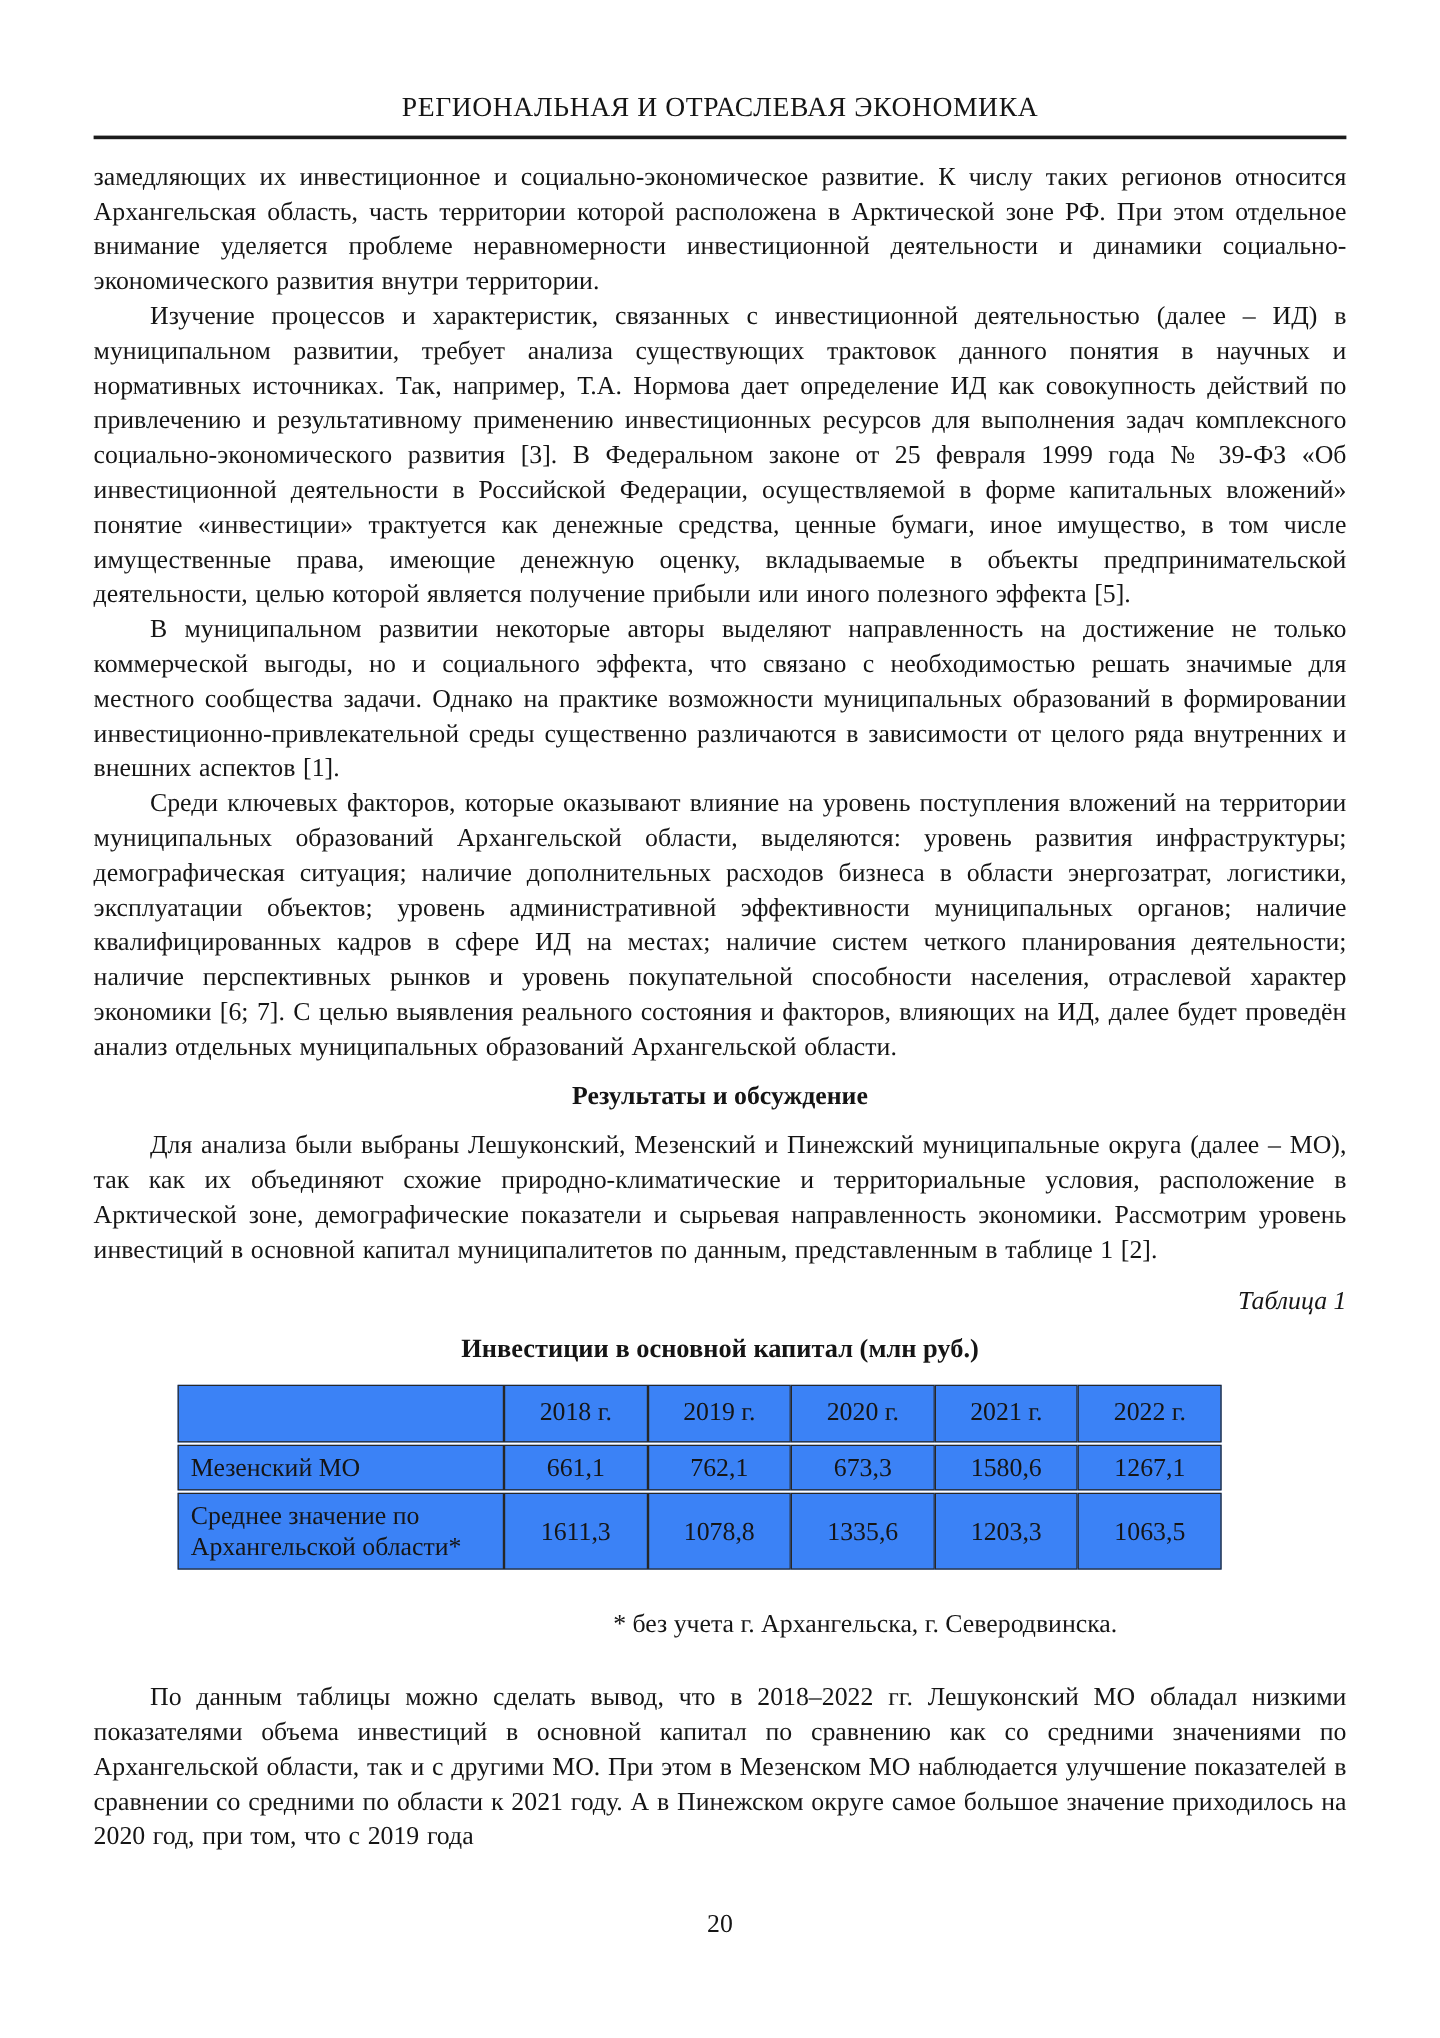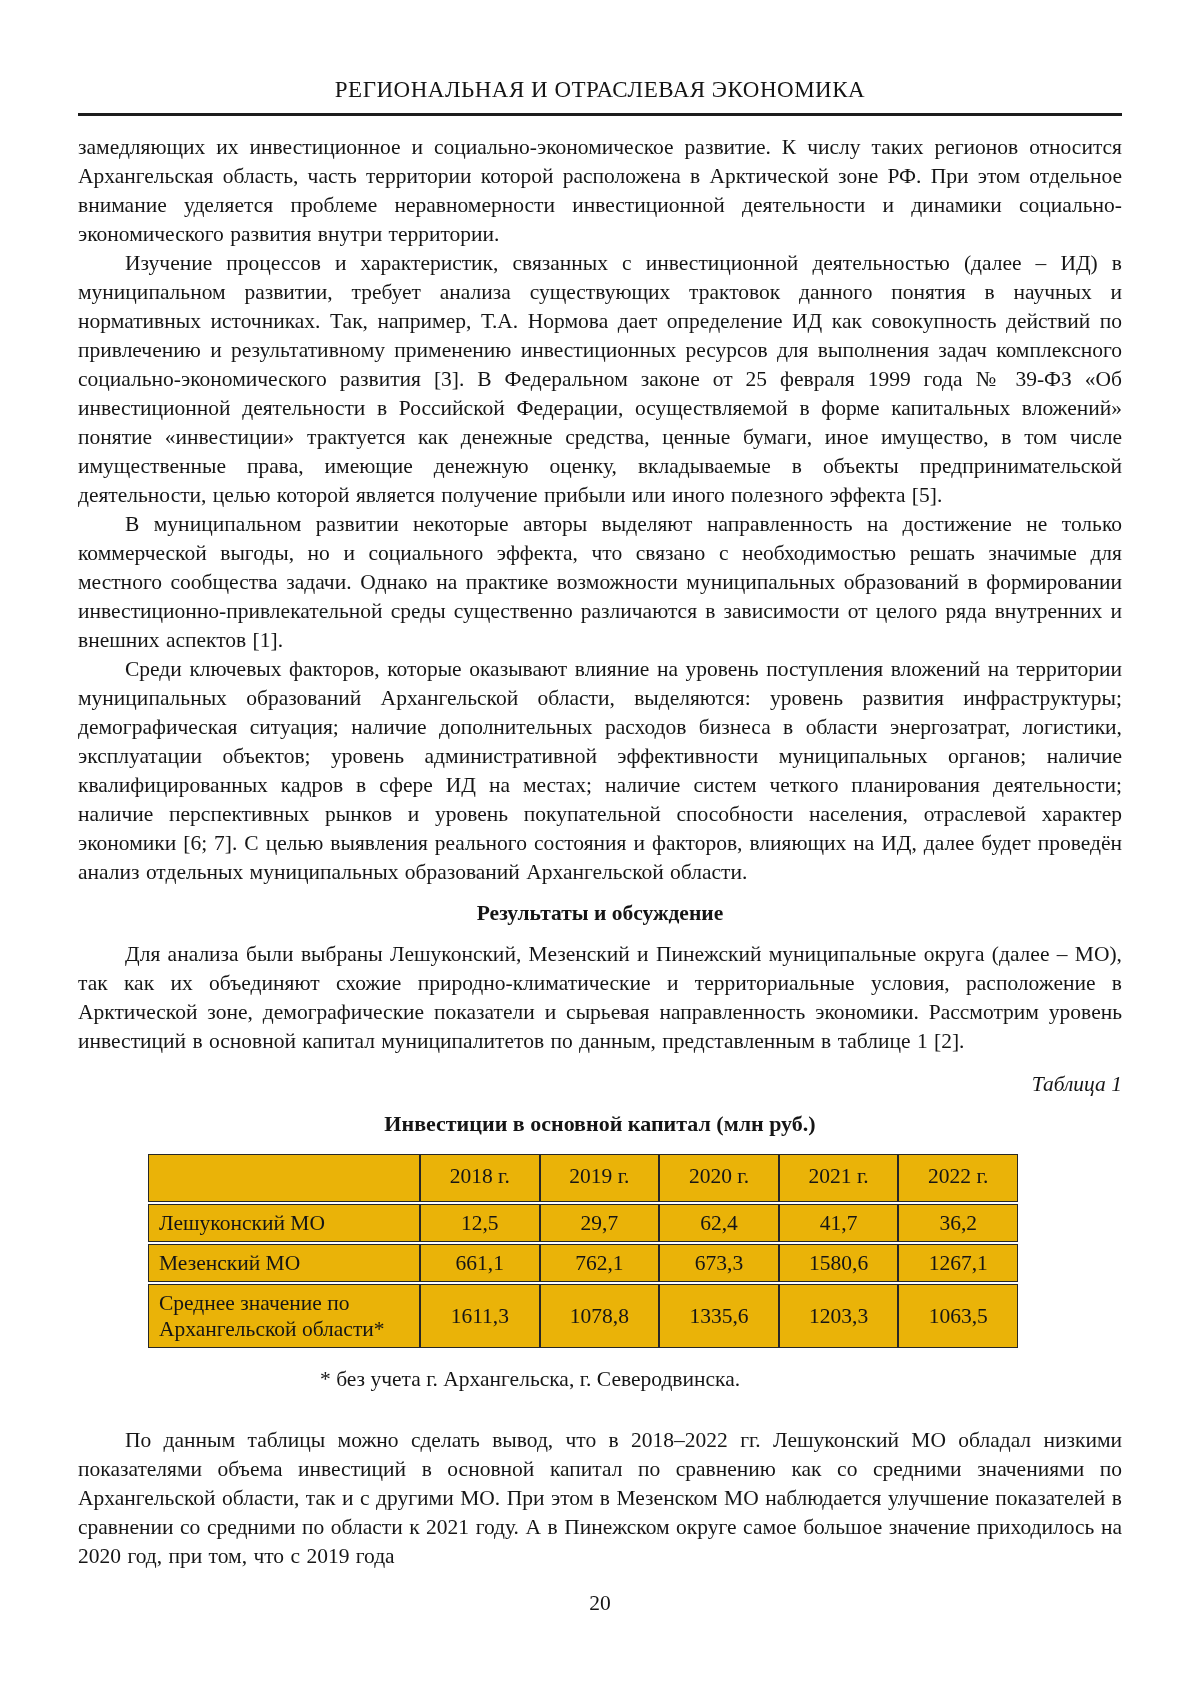--- a/index.html
+++ b/index.html
@@ -66,21 +66,21 @@
     border-spacing: 0 2px;
     table-layout: fixed;
   }
   table.data-table col.c-name { width: 272px; }
   table.data-table col.c-val  { width: 119.6px; }
   table.data-table td, table.data-table th {
     border: 1.4px solid #272727;
     font-size: 21.5px;
     line-height: 26px;
     font-weight: normal;
-    background: #eab308;
+    background: #3b82f6;
   }
   table.data-table th {
     height: 48px;
     text-align: center;
     vertical-align: top;
     padding-top: 8px;
   }
   table.data-table td.name-cell {
     text-align: left;
     padding: 5px 6px 5px 10px;
@@ -89,23 +89,23 @@
   table.data-table td.value-cell {
     text-align: center;
     vertical-align: middle;
     padding: 5px 2px;
   }
   table.data-table tr.r-normal td { height: 38px; }
   table.data-table tr.r-tall td { height: 64px; }
   .footnote {
     font-size: 21.5px;
     line-height: 28px;
-    margin-top: 15px;
+    margin-top: 29px;
     margin-left: 242px;
-    text-align: left;
+    text-align: center;
   }
   .closing { margin-top: 33px; }
   .page-number {
     position: absolute;
     top: 1591px;
     left: 0;
     width: 100%;
     text-align: center;
     font-size: 21.5px;
   }
@@ -149,28 +149,20 @@
           <th></th>
           <th>2018 г.</th>
           <th>2019 г.</th>
           <th>2020 г.</th>
           <th>2021 г.</th>
           <th>2022 г.</th>
         </tr>
       </thead>
       <tbody>
         <tr class="r-normal">
-          <td class="name-cell">Лешуконский МО</td>
-          <td class="value-cell">12,5</td>
-          <td class="value-cell">29,7</td>
-          <td class="value-cell">62,4</td>
-          <td class="value-cell">41,7</td>
-          <td class="value-cell">36,2</td>
-        </tr>
-        <tr class="r-normal">
           <td class="name-cell">Мезенский МО</td>
           <td class="value-cell">661,1</td>
           <td class="value-cell">762,1</td>
           <td class="value-cell">673,3</td>
           <td class="value-cell">1580,6</td>
           <td class="value-cell">1267,1</td>
         </tr>
         <tr class="r-tall">
           <td class="name-cell">Среднее значение по Архангельской области*</td>
           <td class="value-cell">1611,3</td>

